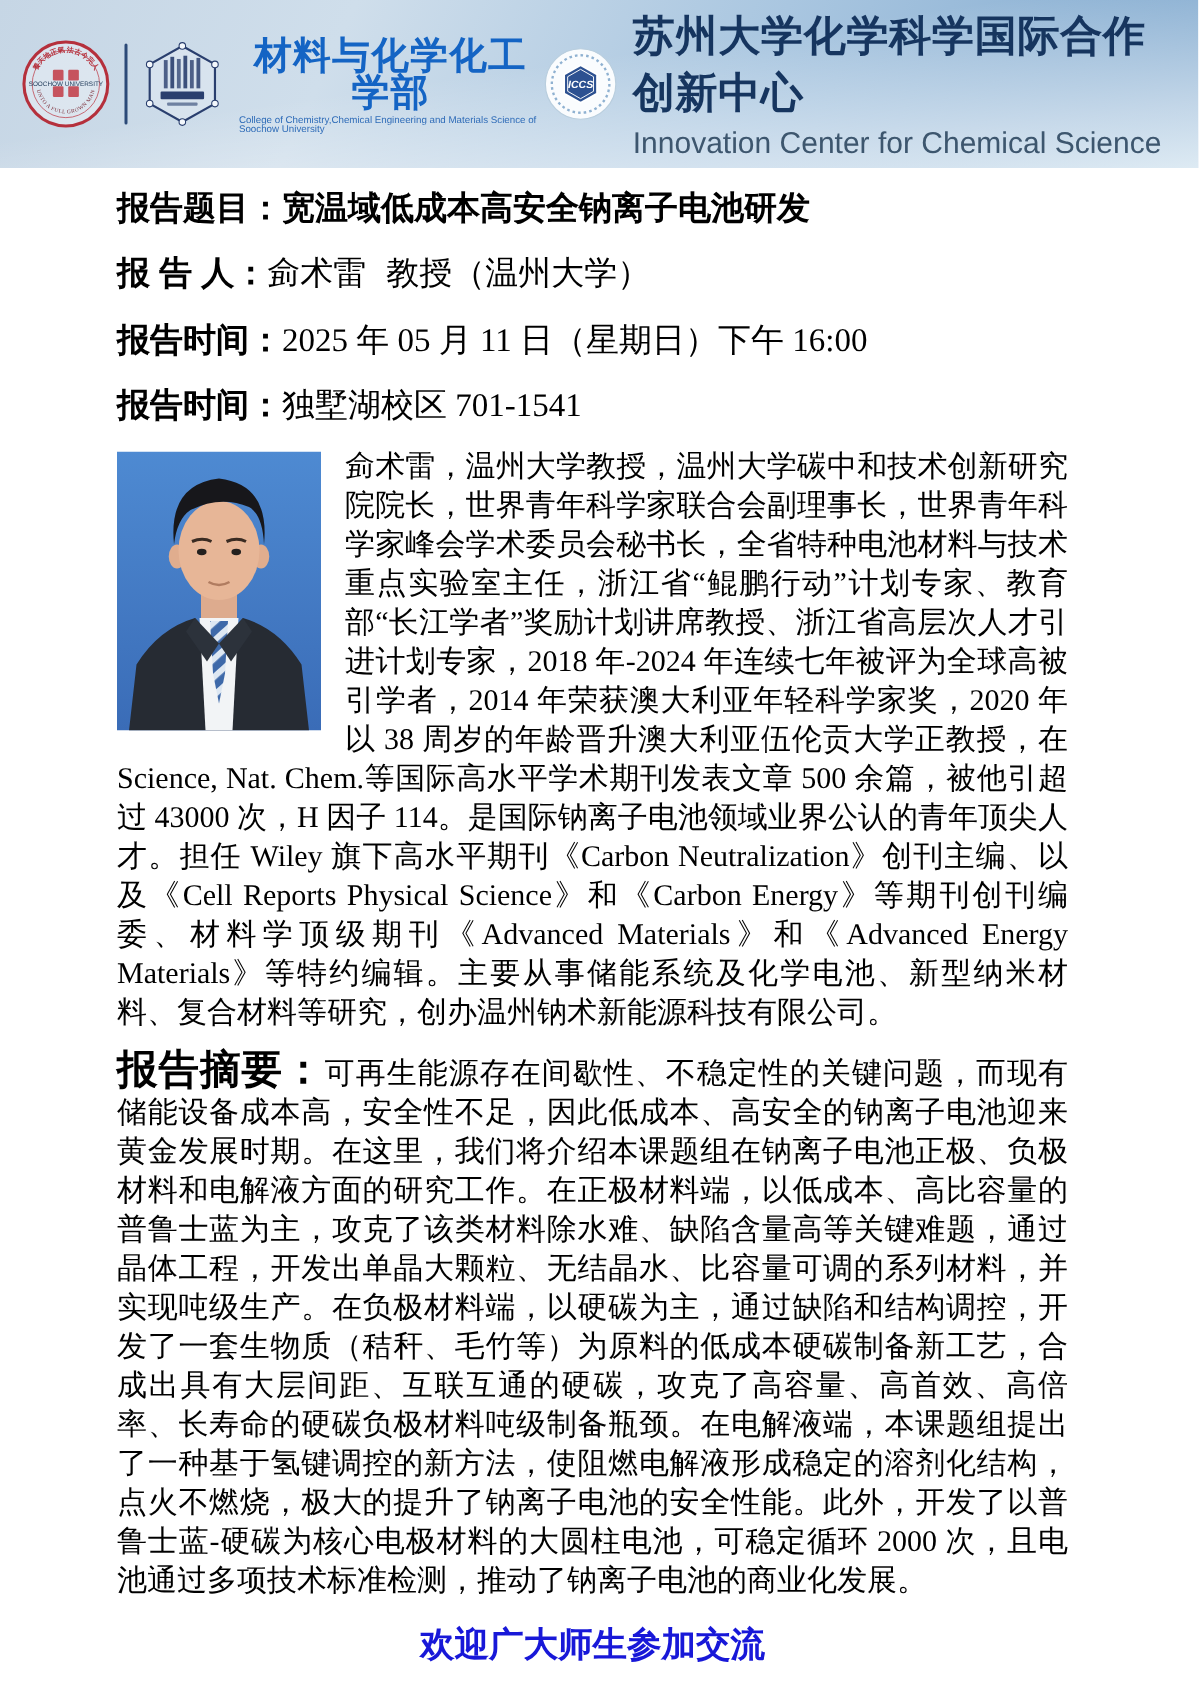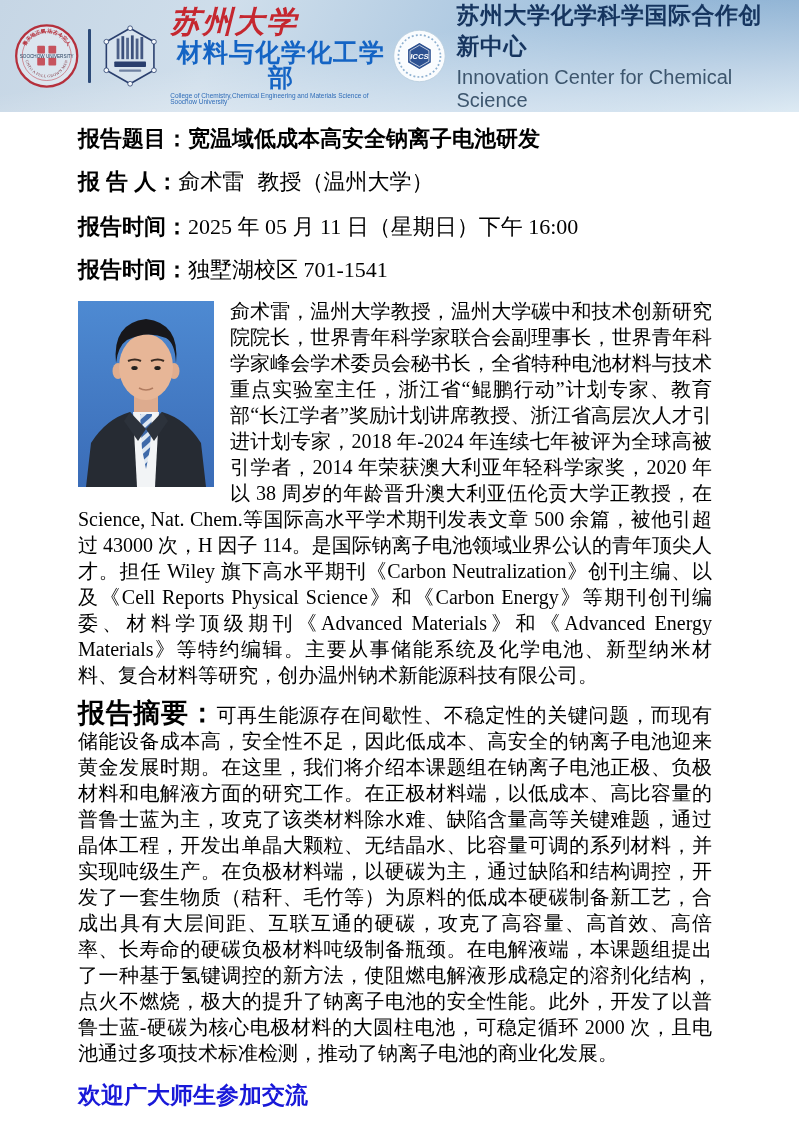--- a/index.html
+++ b/index.html
@@ -16,39 +16,39 @@
   .header-divider{width:3px;height:54px;background:#2c4a78;margin:0 9px;border-radius:1px;}
   .hex-svg{width:70px;height:78px;display:block;}
   .dept-block{margin-left:10px;line-height:1;}
   .dept-script{font-size:30px;font-weight:bold;font-style:italic;color:#c5272f;
                font-family:"DejaVu Serif",serif;letter-spacing:2px;}
   .dept-name{font-size:25px;font-weight:bold;color:#1464c4;letter-spacing:1px;margin-top:3px;
              font-family:"Liberation Sans",sans-serif;text-align:center;}
   .dept-en{font-size:6.5px;color:#2f6cb8;margin-top:3px;font-family:"Liberation Sans",sans-serif;}
   .iccs-group{margin-left:auto;display:flex;align-items:center;padding-right:20px;}
   .iccs-svg{width:64px;height:64px;margin-right:10px;display:block;}
-  .iccs-title{font-size:23px;font-weight:bold;color:#16355f;letter-spacing:.5px;
+  .iccs-title{font-size:28px;font-weight:bold;color:#16355f;letter-spacing:.5px;
               font-family:Liberation Serif, serif;}
   .iccs-sub{font-size:20px;color:#3d566e;margin-top:4px;font-family:"Liberation Sans",sans-serif;}
 
   
   .content{padding:12px 87px 0 78px;}
   .info-row{font-size:22px;line-height:30px;margin-bottom:13px;}
   .lbl{font-family:"Liberation Sans",sans-serif;font-weight:bold;}
   .title-val{font-weight:bold;}
   .sp-name,.sp-aff{font-family:"Liberation Sans",sans-serif;font-weight:normal;}
   .sp-title{font-family:Liberation Mono, monospace;}
 
   .bio{font-size:20px;line-height:26px;text-align:justify;margin-top:10px;}
   .photo-svg{float:left;width:136px;height:186px;margin:3px 16px 1px 0;display:block;}
 
   .abstract{font-size:20px;line-height:26px;text-align:justify;margin-top:12px;clear:none;}
   .abstract .lbl{font-size:27px;}
 
-  .footer{clear:both;margin-top:14px;font-size:23px;font-weight:bold;
+  .footer{clear:both;text-align:center;margin-top:14px;font-size:23px;font-weight:bold;
           font-family:"Liberation Sans",sans-serif;color:#1818d8;}
 </style>
 </head>
 <body>
 
 <div class="page">
 
   <div class="header">
 
     <svg class="seal-svg" viewBox="0 0 76 76">
@@ -91,21 +91,20 @@
         <circle cx="38" cy="5" r="3"></circle>
           <circle cx="68" cy="22" r="3"></circle>
           <circle cx="68" cy="58" r="3"></circle>
         <circle cx="38" cy="75" r="3"></circle>
           <circle cx="8" cy="58" r="3"></circle>
           <circle cx="8" cy="22" r="3"></circle>
       </g>
     </svg>
 
     <div class="dept-block">
-      <div class="dept-script">苏州大学</div>
       <div class="dept-name">材料与化学化工学部</div>
       <div class="dept-en">College of Chemistry,Chemical Engineering and Materials Science of Soochow University</div>
     </div>
 
     <div class="iccs-group">
       <svg class="iccs-svg" viewBox="0 0 64 64">
         <circle cx="32" cy="32" r="30" fill="#fafcfe" stroke="#b9cede" stroke-width="1"></circle>
         <circle cx="32" cy="32" r="24.5" fill="none" stroke="#7ba3c9" stroke-width="2" stroke-dasharray="2.2 2.6" opacity="0.85"></circle>
         <polygon points="32,16 46,24 46,40 32,48 18,40 18,24" fill="#2d5191" stroke="#ffffff" stroke-width="1.5"></polygon>
         <polygon points="32,19.5 43,25.8 43,38.2 32,44.5 21,38.2 21,25.8" fill="none" stroke="#ffffff" stroke-width="0.8"></polygon>

